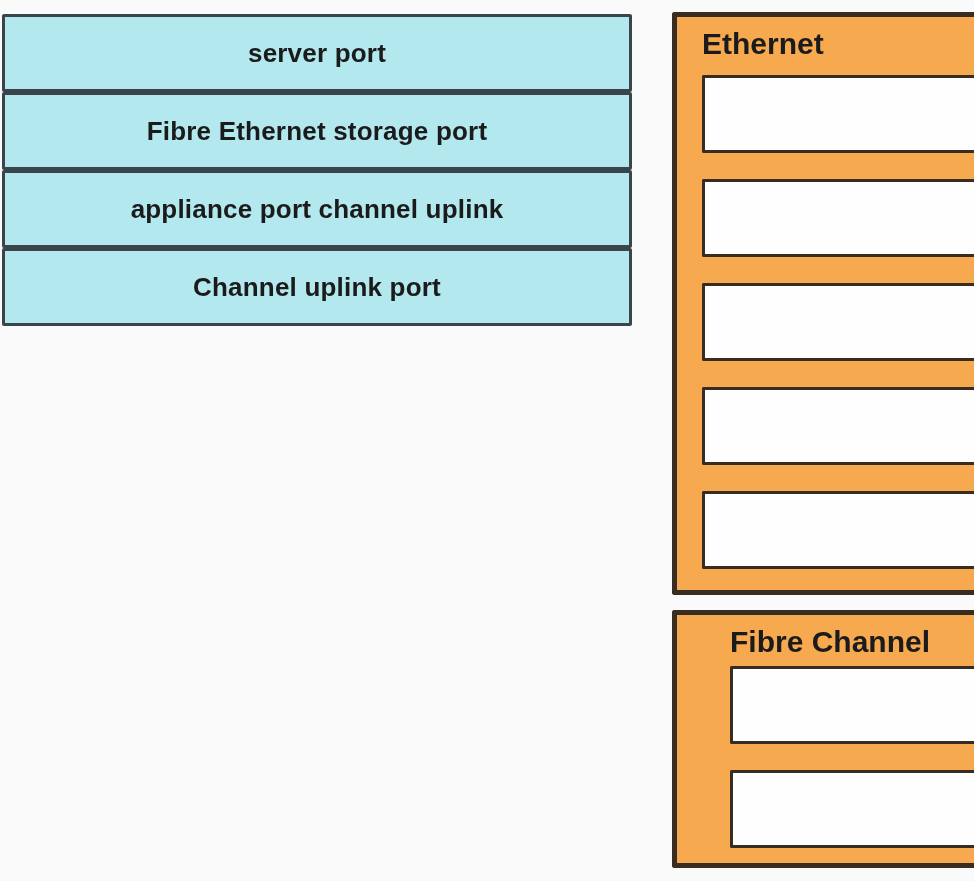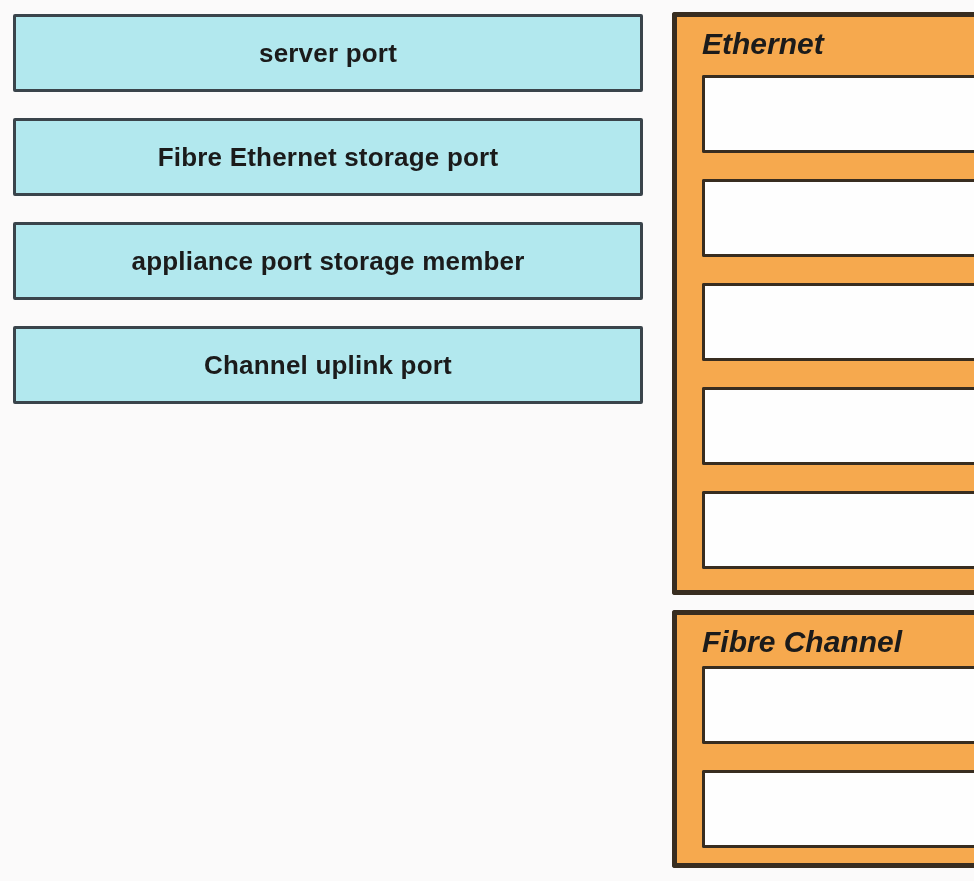--- a/index.html
+++ b/index.html
@@ -13,45 +13,44 @@
     --text:#1b1b1b;
   }
   html,body{margin:0;padding:0;}
   body{background:var(--page-bg);font-family:"Liberation Sans",sans-serif;}
   .stage{
     position:relative;width:974px;height:881px;background:var(--page-bg);
     overflow:hidden;
   }
   
   .left-col{
-    position:absolute;left:13px;top:14px;width:630px;
-    display:flex;flex-direction:column;gap:26px;
+    position:absolute;left:2px;top:14px;width:630px;
+    display:flex;flex-direction:column;
   }
   .drag-item{
     box-sizing:border-box;height:78px;
     background:var(--item-bg);
     border:3px solid var(--item-border);
     border-radius:2px;
     display:flex;align-items:center;justify-content:center;
     cursor:grab;
   }
   .drag-item span{
     font-size:26px;font-weight:700;color:var(--text);
     letter-spacing:0.2px;white-space:nowrap;
   }
   
   .panel{
     position:absolute;left:672px;width:302px;box-sizing:border-box;
     background:var(--group-bg);
     border:5px solid var(--group-border);border-right:none;
     border-radius:3px 0 0 3px;
-    font-style:italic;
   }
   .panel-ethernet{top:12px;height:583px;}
-  .panel-fibre{top:610px;height:258px;}
+  .panel-fibre{top:610px;height:258px;padding-left:28px;}
   .panel-title{
     margin:10px 25px 14px 25px;
     font-size:30px;line-height:34px;font-weight:700;color:var(--text);
     white-space:nowrap;
   }
   .panel-fibre .panel-title{margin-bottom:7px;}
   .slots{display:flex;flex-direction:column;gap:26px;}
   .drop-slot{
     box-sizing:border-box;height:78px;margin-left:25px;
     background:var(--slot-bg);
@@ -65,21 +64,21 @@
 <div class="stage">
 
   <div class="left-col">
       <div class="drag-item">
         <span>server port</span>
       </div>
       <div class="drag-item">
         <span>Fibre Ethernet storage port</span>
       </div>
       <div class="drag-item">
-        <span>appliance port storage member</span>
+        <span>appliance port channel uplink</span>
       </div>
       <div class="drag-item">
         <span>Channel uplink port</span>
       </div>
     </div>
 
   <section class="panel panel-ethernet">
     <div class="panel-title">Ethernet</div>
     <div class="slots">
         <div class="drop-slot"></div>

